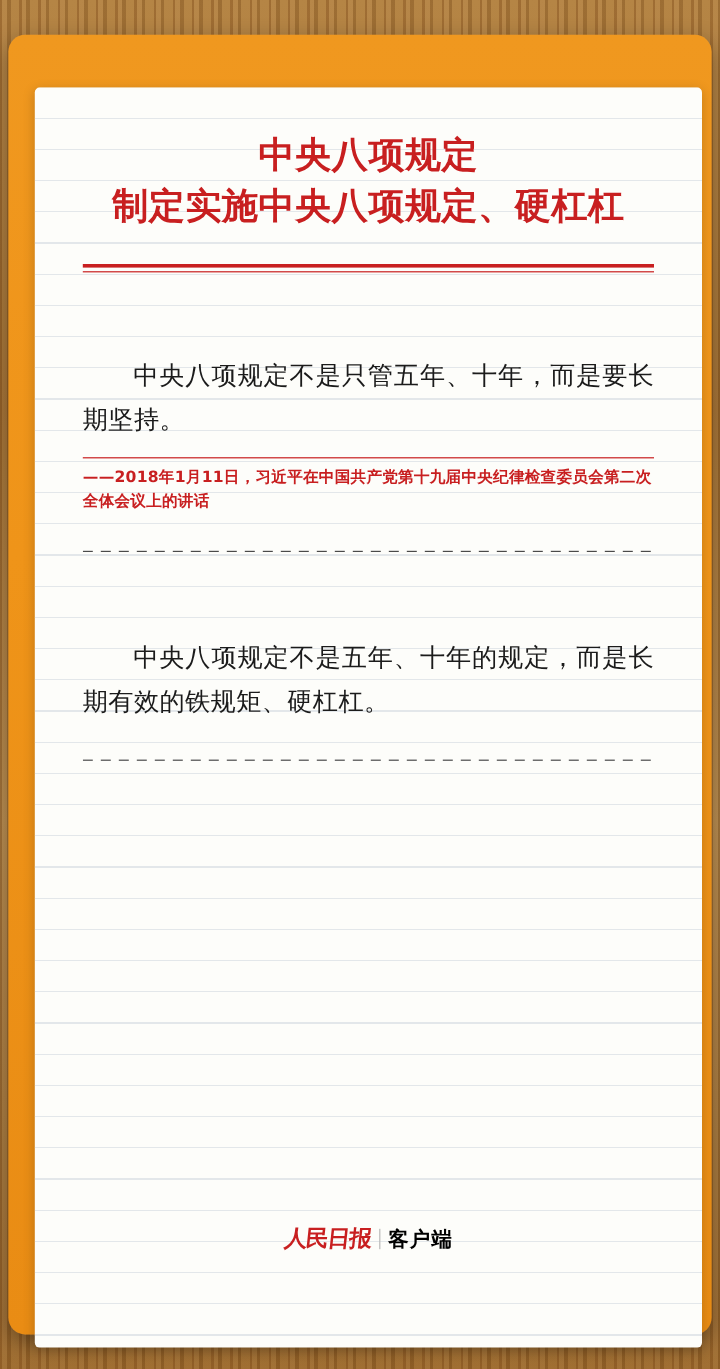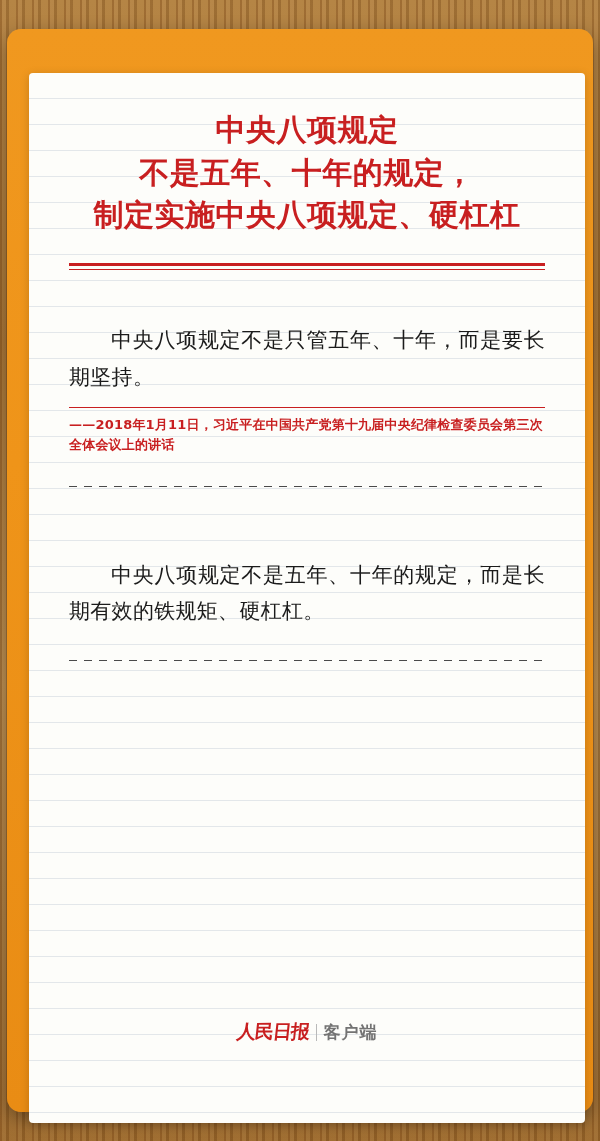--- a/index.html
+++ b/index.html
@@ -104,21 +104,21 @@
     height: 1px;
     background: #c81f20;
     width: 100%;
     margin-top: 3px;
   }
 
   
   .quote-block {
     margin-top: 70px;
   }
-  .quote-block.first { margin-top: 52px; }
+  .quote-block.first { margin-top: 68px; }
   .quote-text {
     font-family: "DejaVu Serif", "Liberation Serif", serif;
     font-size: 21px;
     line-height: 1.75;
     color: #1b1b1b;
     text-indent: 2em;
     text-align: justify;
     letter-spacing: 0.3px;
   }
   .quote-source {
@@ -165,51 +165,50 @@
     font-size: 19px;
     letter-spacing: -1px;
     transform: skewX(-6deg);
   }
   .logo-divider {
     width: 1px;
     height: 17px;
     background: #b9b9b9;
   }
   .logo-kh {
-    color: #737373;
+    color: #000000;
     font-family: "DejaVu Sans", "Liberation Sans", sans-serif;
     font-weight: bold;
     font-size: 17px;
     letter-spacing: 1px;
   }
 </style>
 </head>
 <body>
 
 <div class="wood"></div>
 
 <div class="cover">
   <div class="page">
     <div class="page-lines"></div>
     <div class="page-inner">
 
       <div class="headline">
         <span class="l1">中央八项规定</span>
-        <span class="l2">不是五年、十年的规定，</span>
         <span class="l3">制定实施中央八项规定、硬杠杠</span>
       </div>
 
       <div class="rule-wrap">
         <div class="rule-thick"></div>
         <div class="rule-thin"></div>
       </div>
 
       <div class="quote-block first">
         <div class="quote-text">中央八项规定不是只管五年、十年，而是要长期坚持。</div>
-        <div class="quote-source">——2018年1月11日，习近平在中国共产党第十九届中央纪律检查委员会第三次全体会议上的讲话</div>
+        <div class="quote-source">——2018年1月11日，习近平在中国共产党第十九届中央纪律检查委员会第二次全体会议上的讲话</div>
       </div>
 
       <div class="dash-sep"></div>
 
       <div class="quote-block">
         <div class="quote-text">中央八项规定不是五年、十年的规定，而是长期有效的铁规矩、硬杠杠。</div>
       </div>
 
       <div class="dash-sep"></div>
 

